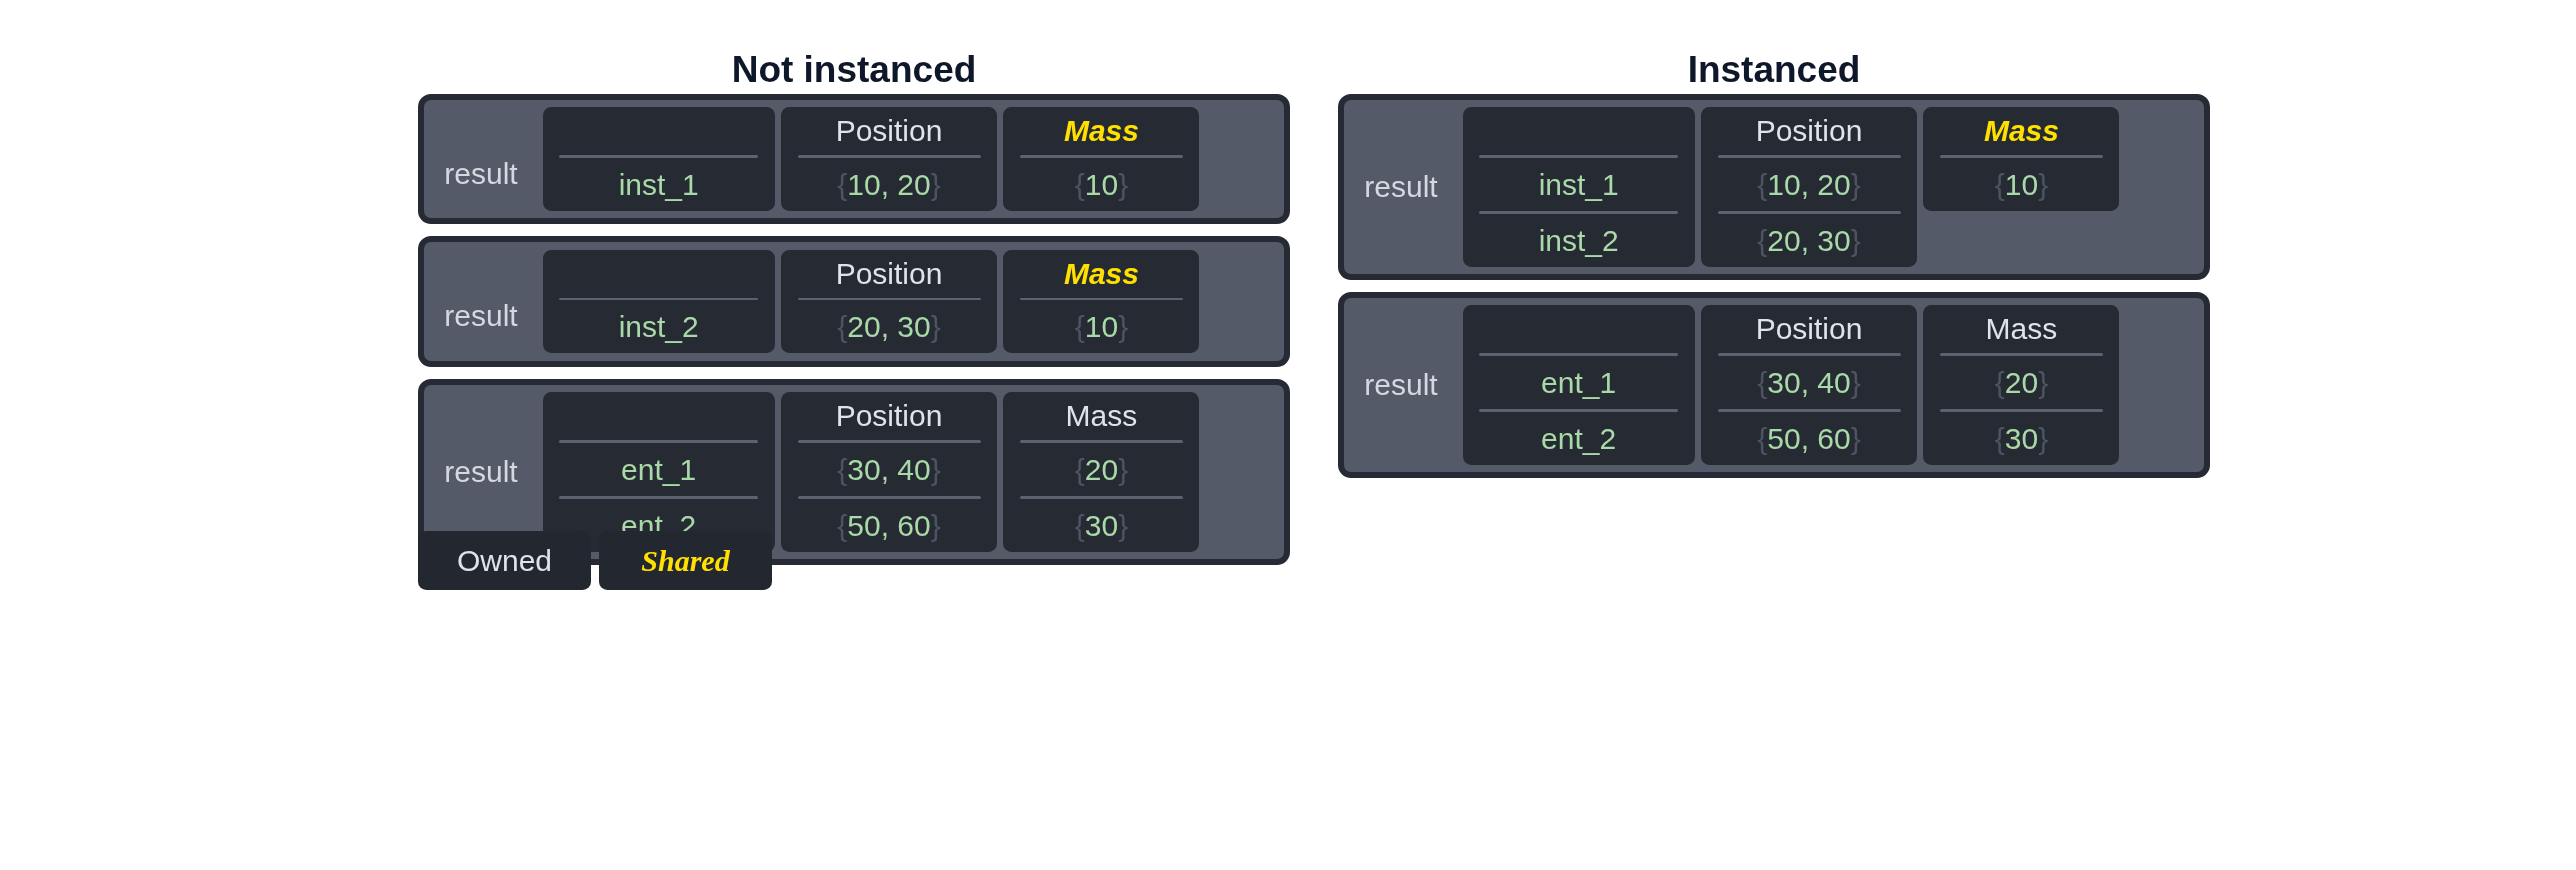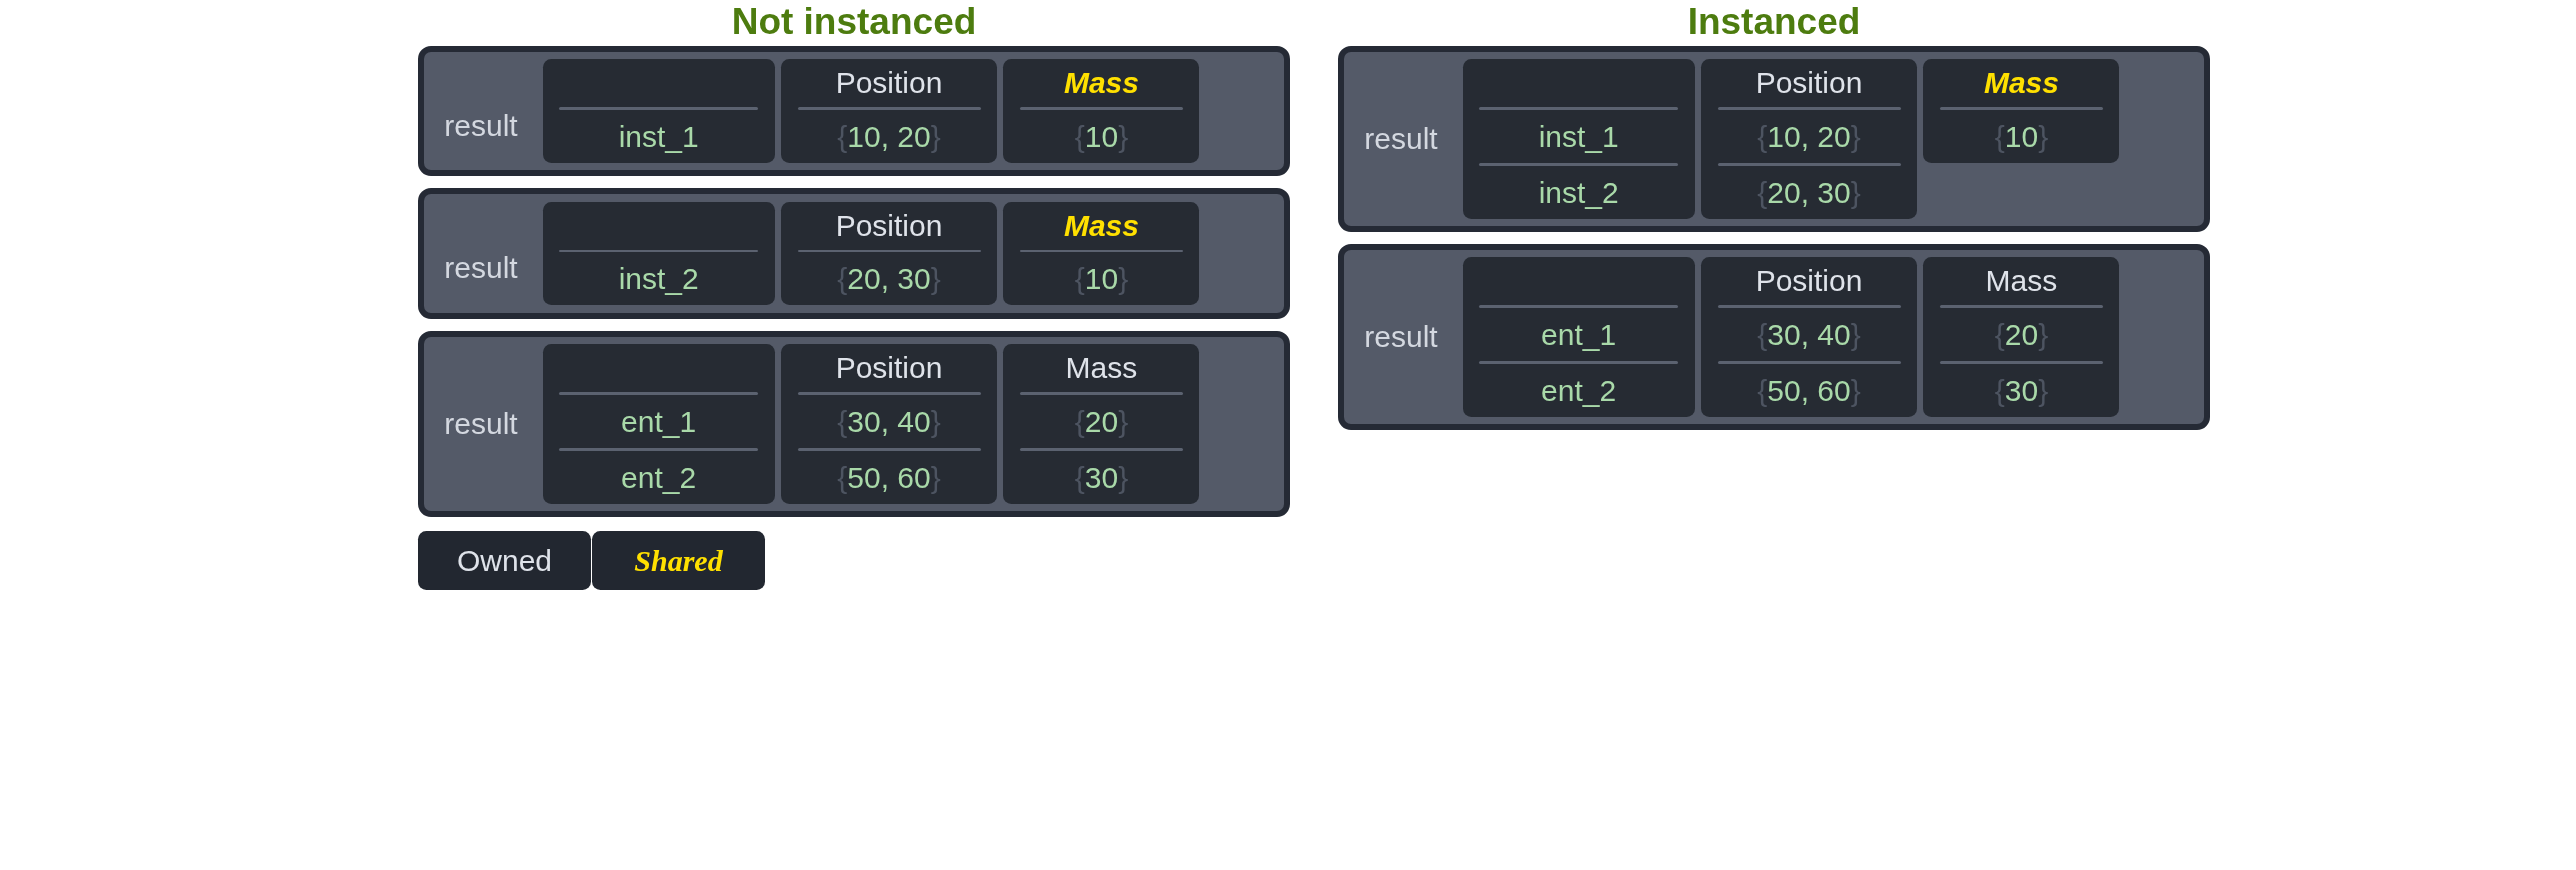--- a/index.html
+++ b/index.html
@@ -28,25 +28,26 @@
   .col {
     position: absolute;
     top: 0;
   }
   .col-left  { left: 418px;  width: 872px; }
   .col-right { left: 1338px; width: 872px; }
 
   .section-title {
     font-size: 37px;
     font-weight: bold;
-    color: #4d7c0f;
+    color: #0f172a;
     text-align: center;
     line-height: 44px;
     height: 46px;
     white-space: nowrap;
+    margin-top: 48px;
   }
 
   
   .tbl {
     background: #545a68;
     border: 6.4px solid #252a35;
     border-radius: 13px;
     box-sizing: border-box;
     display: flex;
     align-items: stretch;
@@ -117,21 +118,21 @@
     line-height: 53px;
     white-space: nowrap;
     overflow: hidden;
   }
   .td .brace { color: #4d5461; }
 
   
   .legend {
     position: absolute;
     display: flex;
-    gap: 1px;
+    gap: 8px;
   }
   .chip {
     background: #222730;
     border-radius: 8.3px;
     height: 59px;
     min-width: 173px;
     box-sizing: border-box;
     display: flex;
     align-items: center;
     justify-content: center;

